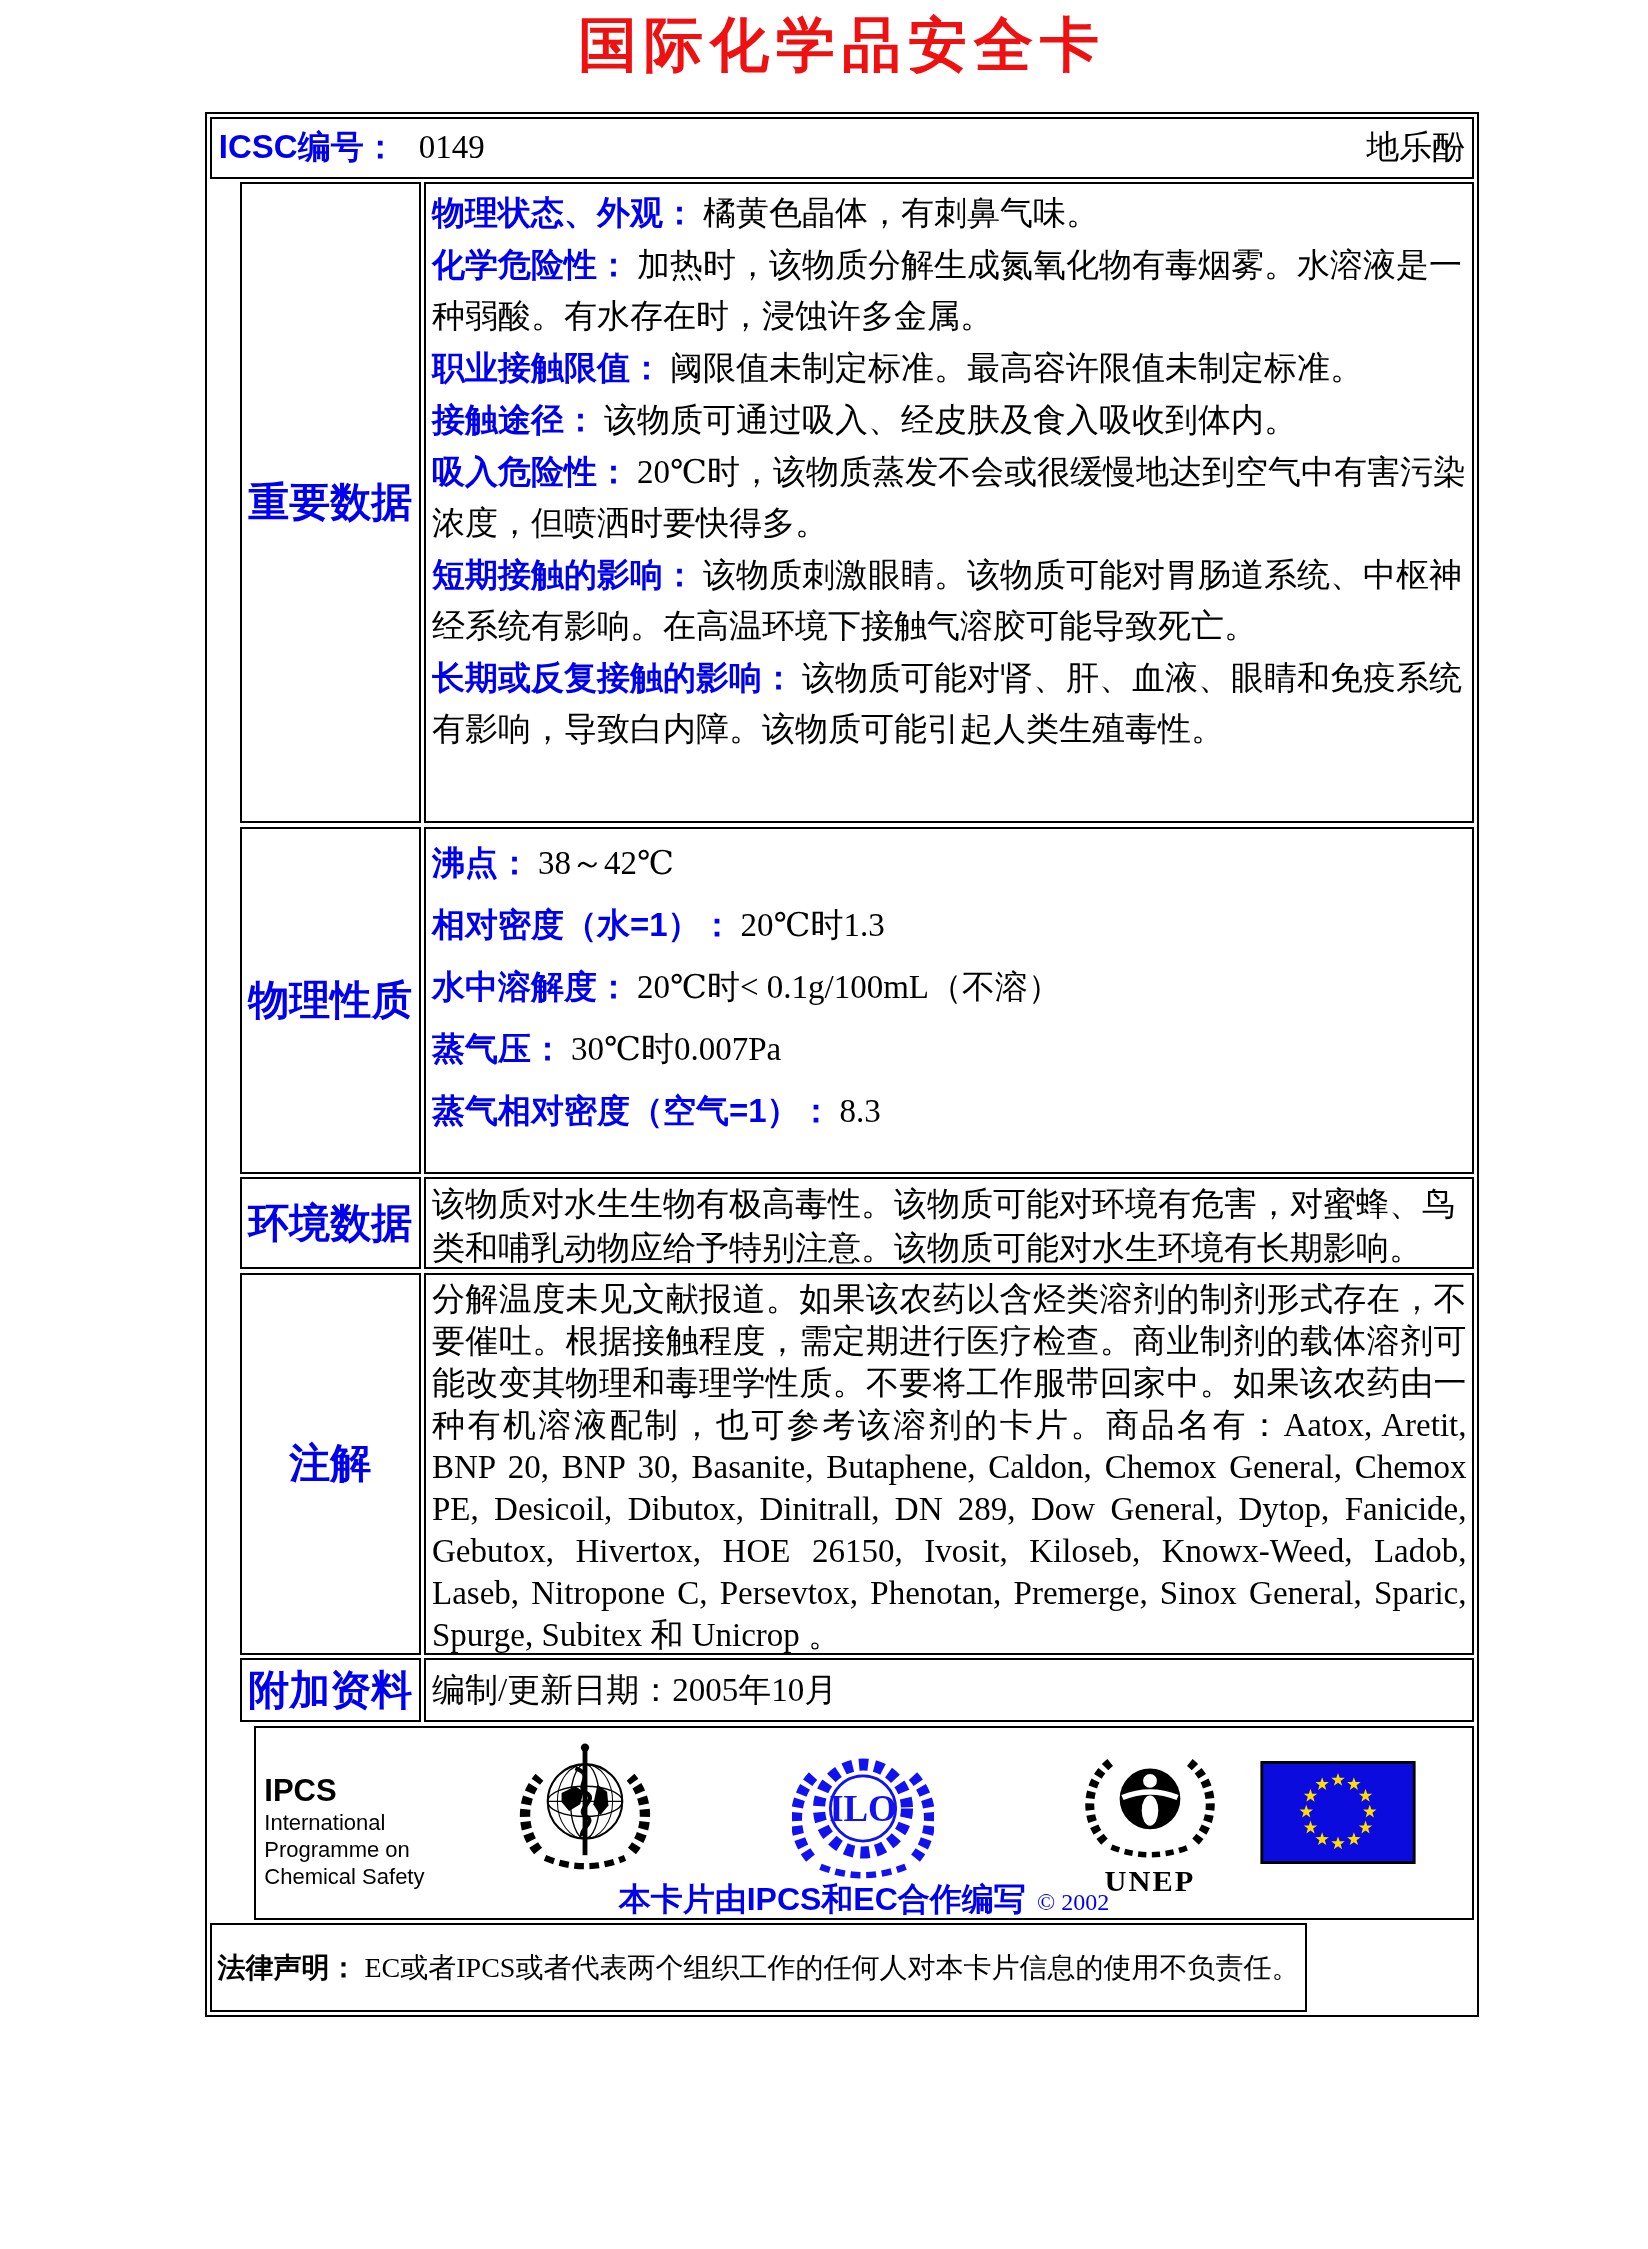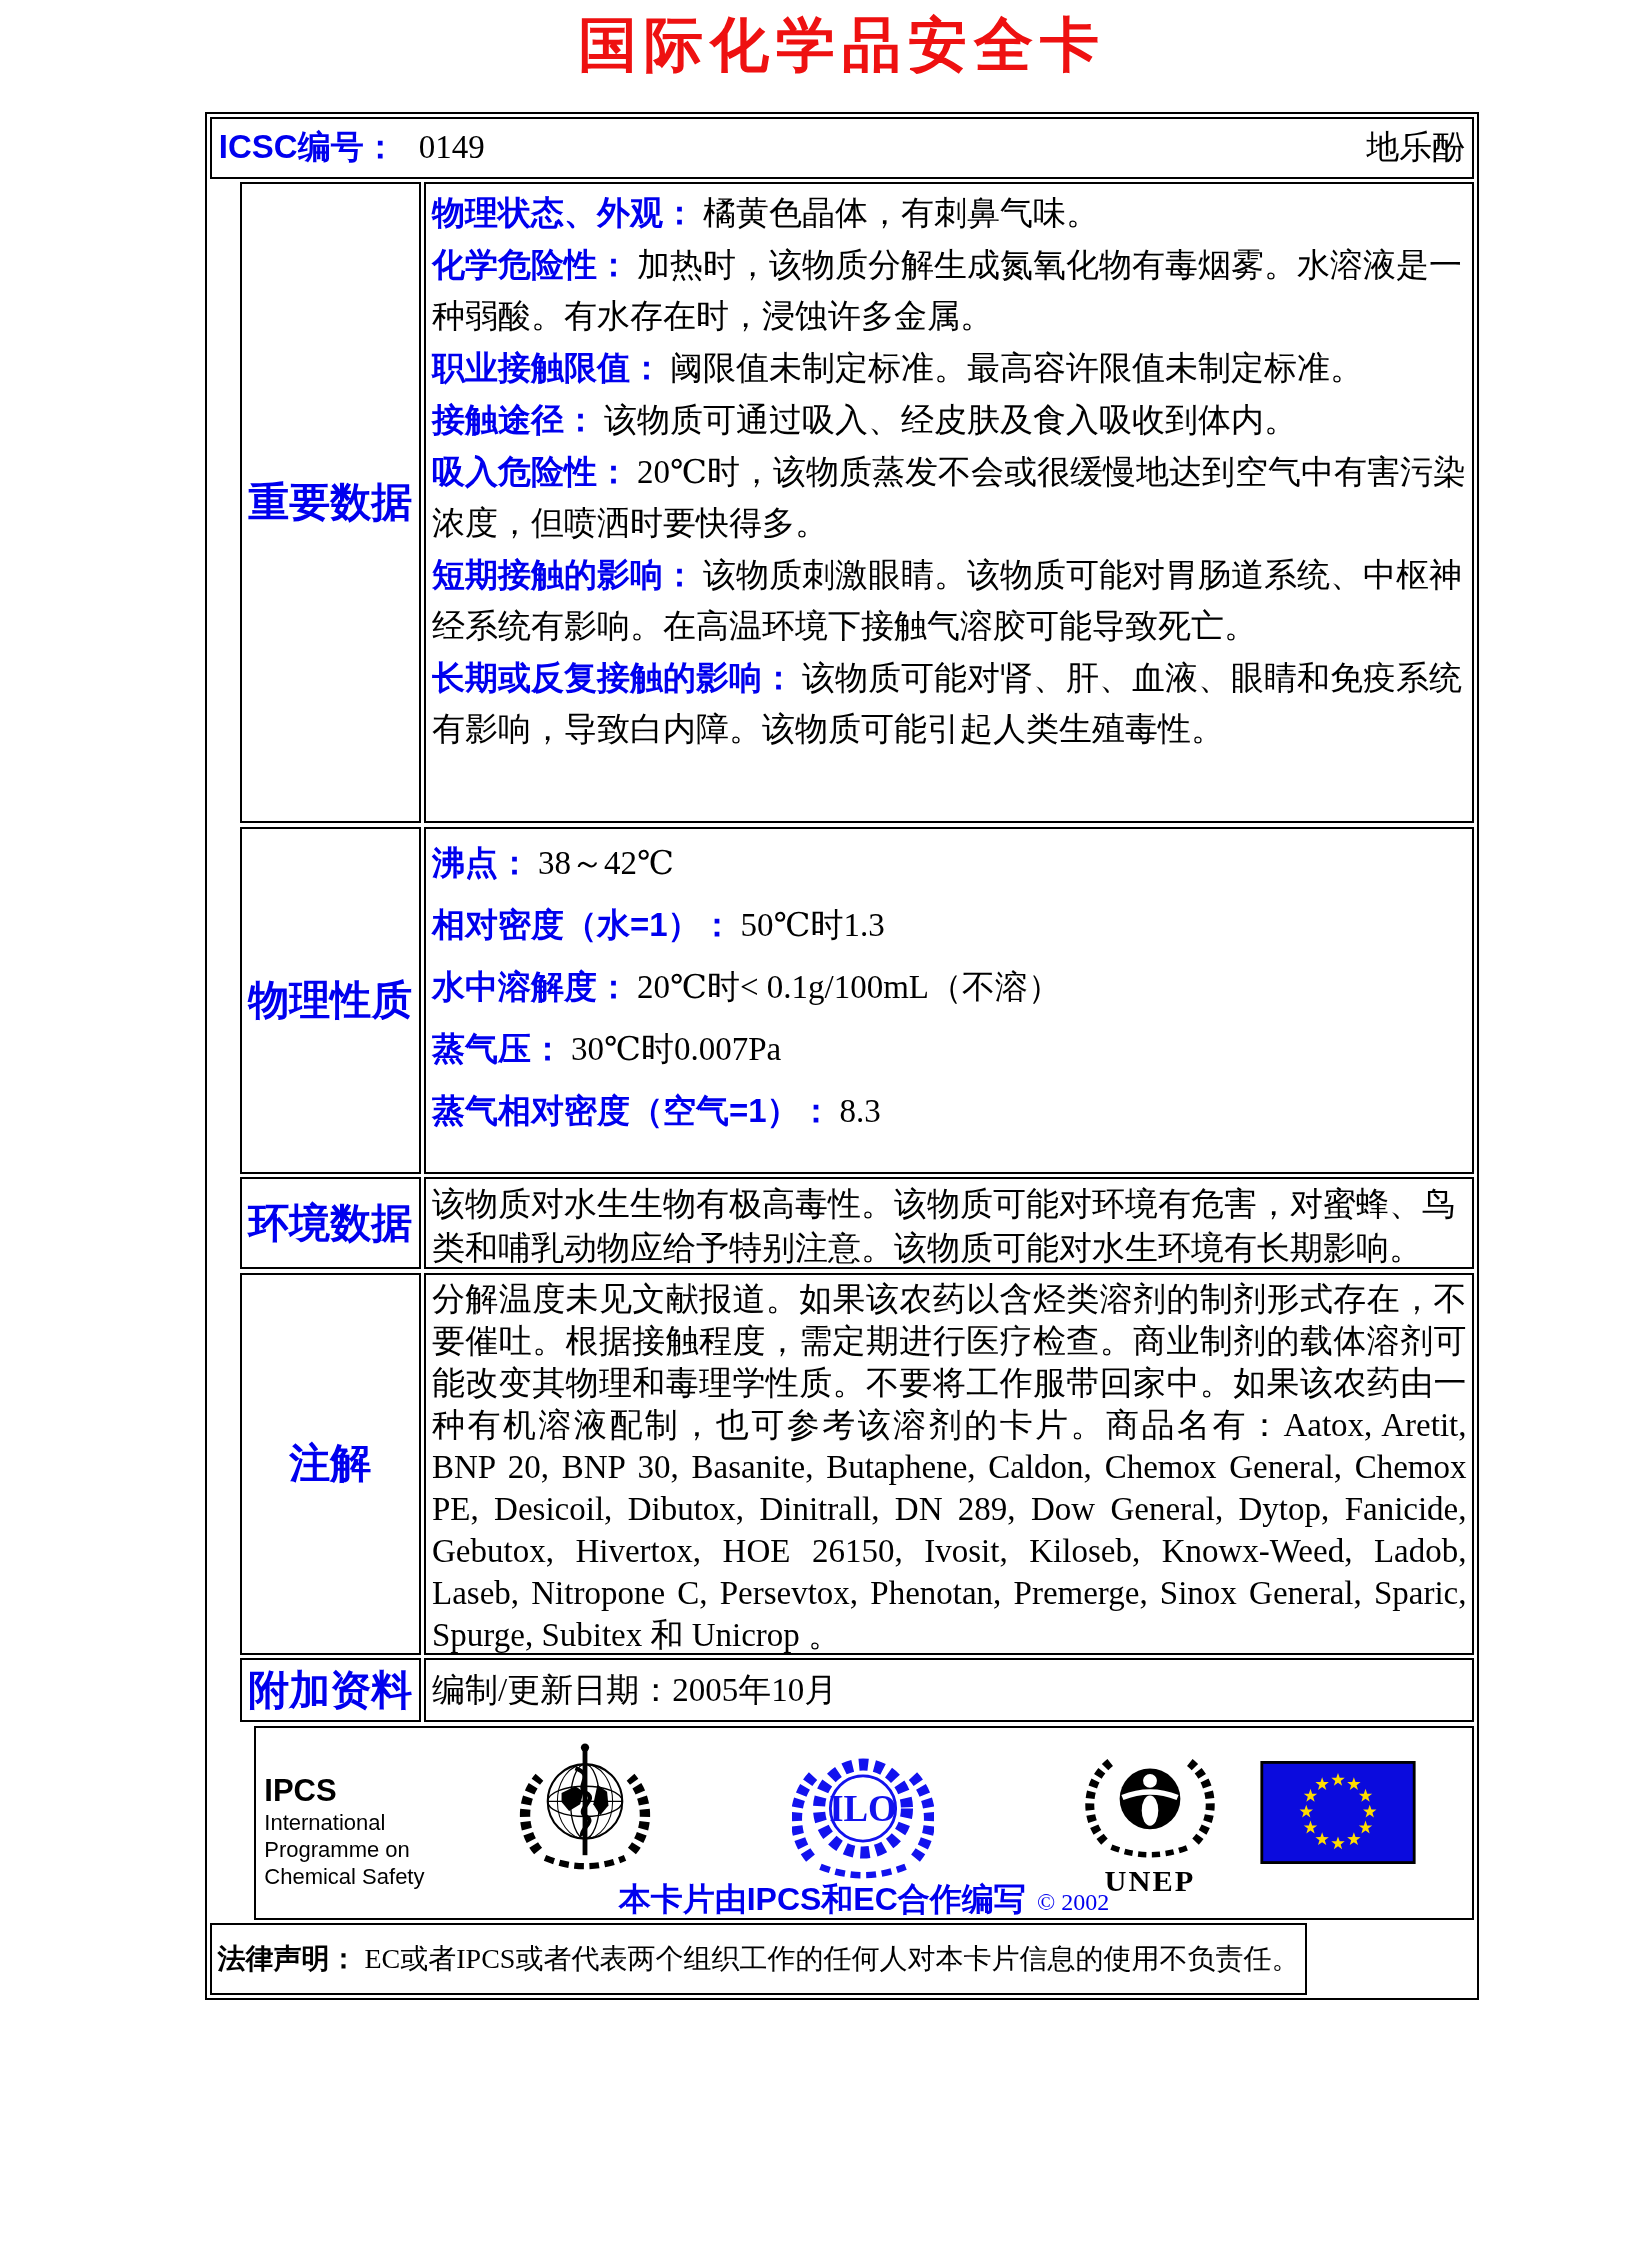--- a/index.html
+++ b/index.html
@@ -37,21 +37,21 @@
   .content-cell { flex: 1 1 auto; padding: 2.8px 5.7px; overflow: hidden; }
 
   
   .r-head   { height: 62px; }
   .r-imp    { height: 641px; }
   .r-phys   { height: 347px; }
   .r-env    { height: 92px; }
   .r-notes  { height: 382px; }
   .r-add    { height: 64px; }
   .r-logos  { height: 194px; padding-left: 44px; }
-  .r-legal  { height: 72px; }
+  .r-legal  { height: 89px; }
 
   .head-cell {
     flex: 1 1 auto; display: flex; align-items: center;
     justify-content: space-between; padding: 0 7px;
     font-size: 33px;
   }
   .icsc-label {
     font-family: "Liberation Sans", "DejaVu Sans", sans-serif;
     font-weight: bold; color: #0000ee; margin-right: 22px;
   }
@@ -125,21 +125,21 @@
         <p class="field"><span class="blab">吸入危险性：</span><span>20℃时，该物质蒸发不会或很缓慢地达到空气中有害污染浓度，但喷洒时要快得多。</span></p>
         <p class="field"><span class="blab">短期接触的影响：</span><span>该物质刺激眼睛。该物质可能对胃肠道系统、中枢神经系统有影响。在高温环境下接触气溶胶可能导致死亡。</span></p>
         <p class="field"><span class="blab">长期或反复接触的影响：</span><span>该物质可能对肾、肝、血液、眼睛和免疫系统有影响，导致白内障。该物质可能引起人类生殖毒性。</span></p>
       </div>
     </div>
 
     <div class="row r-phys">
       <div class="cell label-cell">物理性质</div>
       <div class="cell content-cell phys">
         <p class="field"><span class="blab">沸点：</span><span>38～42℃</span></p>
-        <p class="field"><span class="blab">相对密度（水=1）：</span><span>50℃时1.3</span></p>
+        <p class="field"><span class="blab">相对密度（水=1）：</span><span>20℃时1.3</span></p>
         <p class="field"><span class="blab">水中溶解度：</span><span>20℃时&lt; 0.1g/100mL（不溶）</span></p>
         <p class="field"><span class="blab">蒸气压：</span><span>30℃时0.007Pa</span></p>
         <p class="field"><span class="blab">蒸气相对密度（空气=1）：</span><span>8.3</span></p>
       </div>
     </div>
 
     <div class="row r-env">
       <div class="cell label-cell">环境数据</div>
       <div class="cell content-cell">
         <p class="env-text">该物质对水生生物有极高毒性。该物质可能对环境有危害，对蜜蜂、鸟类和哺乳动物应给予特别注意。该物质可能对水生环境有长期影响。</p>

